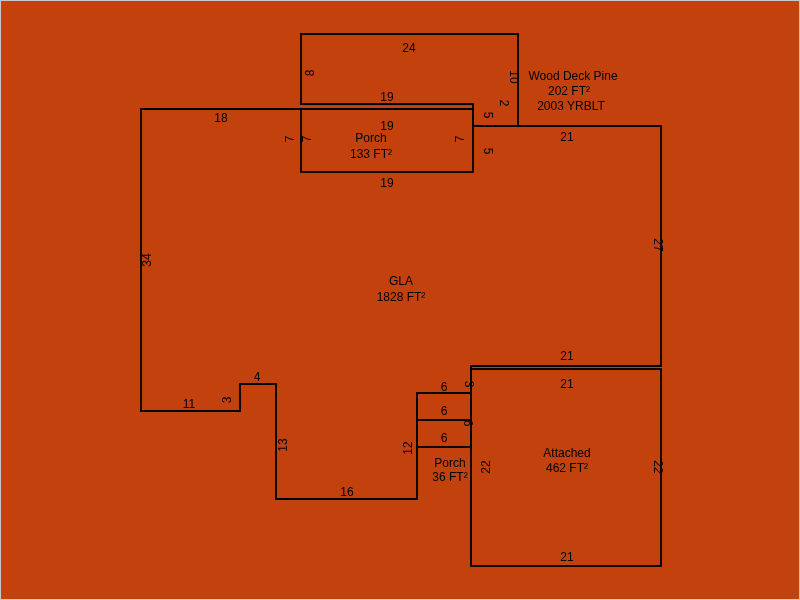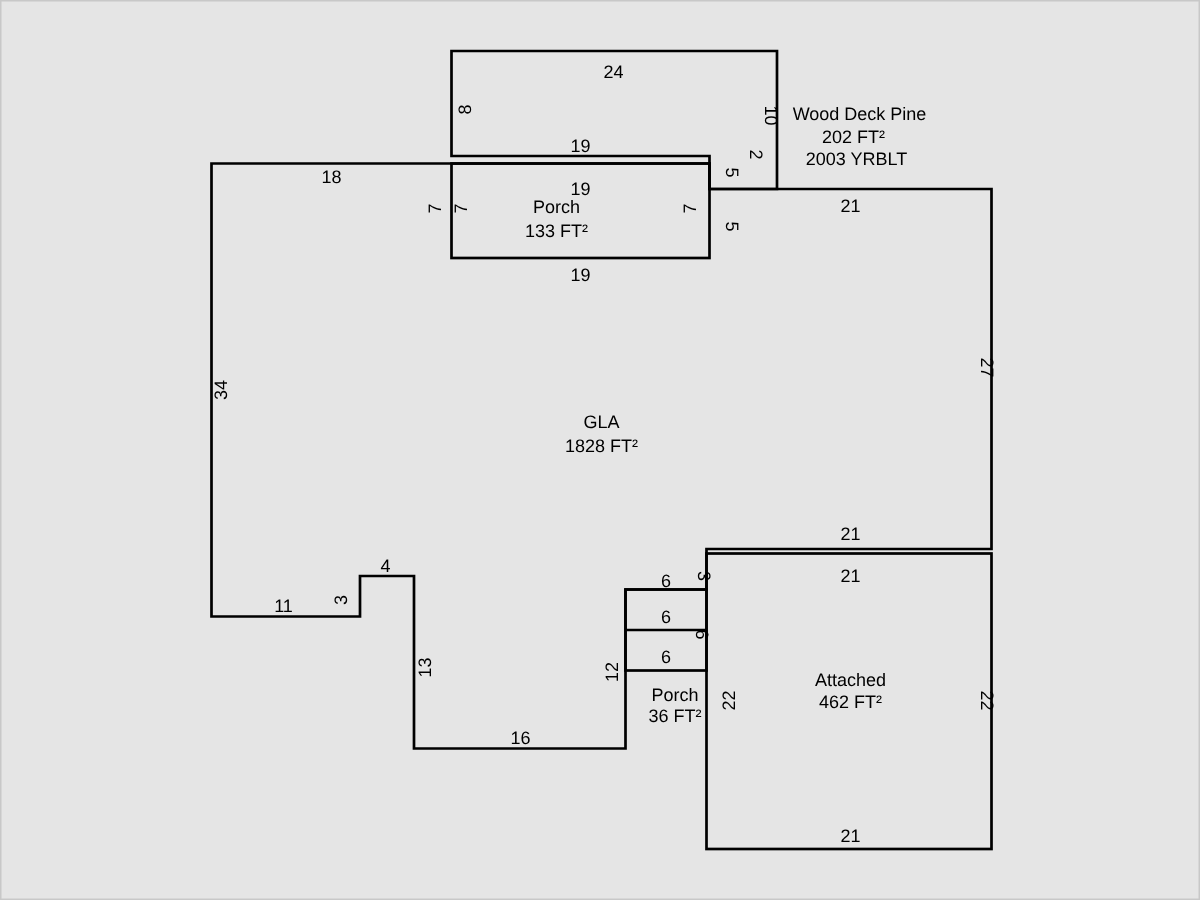--- a/index.html
+++ b/index.html
@@ -5,21 +5,21 @@
   html, body {
     margin: 0;
     padding: 0;
     background: #ffffff;
     font-family: "Liberation Sans", sans-serif;
   }
   .sketch-page {
     width: 798px;
     height: 598px;
     border: 1px solid #c8c8c8;
-    background: #e5e5e5;
+    background: #c2410c;
     position: relative;
     overflow: hidden;
   }
   svg text {
     font-family: "Liberation Sans", sans-serif;
     font-size: 12px;
     fill: #000000;
     text-anchor: middle;
   }
   svg .outline {

